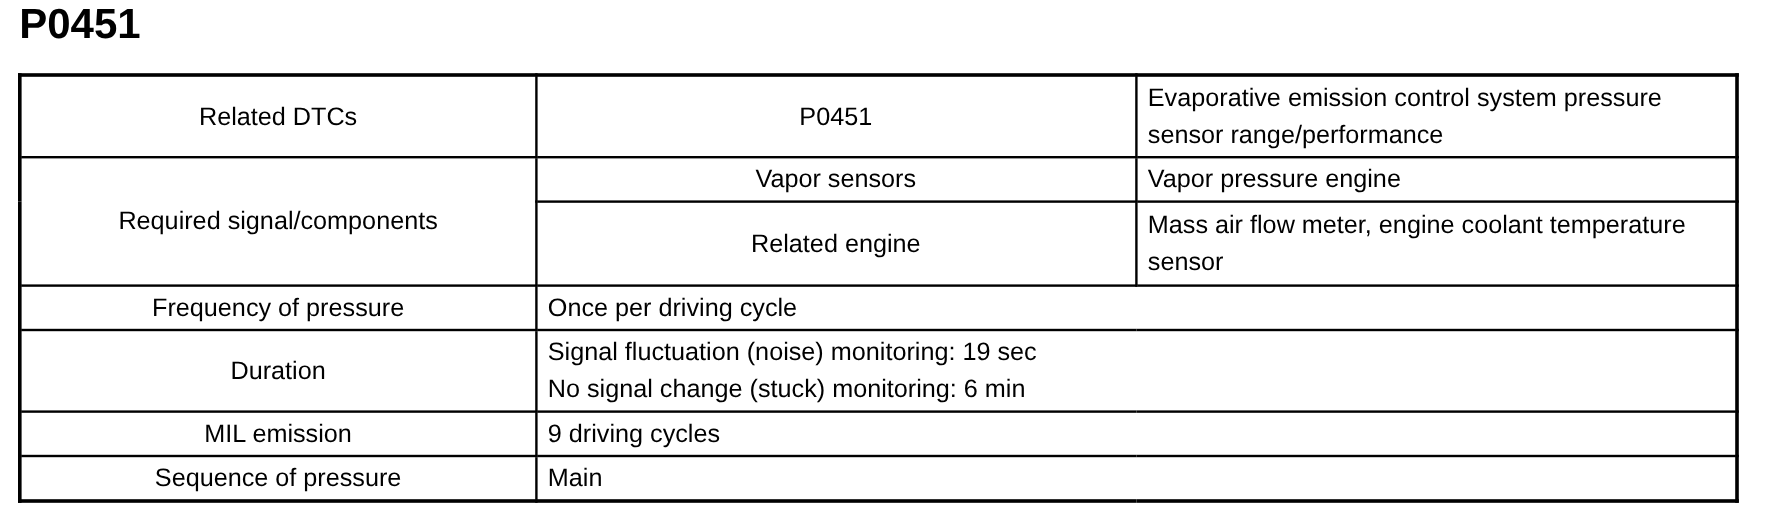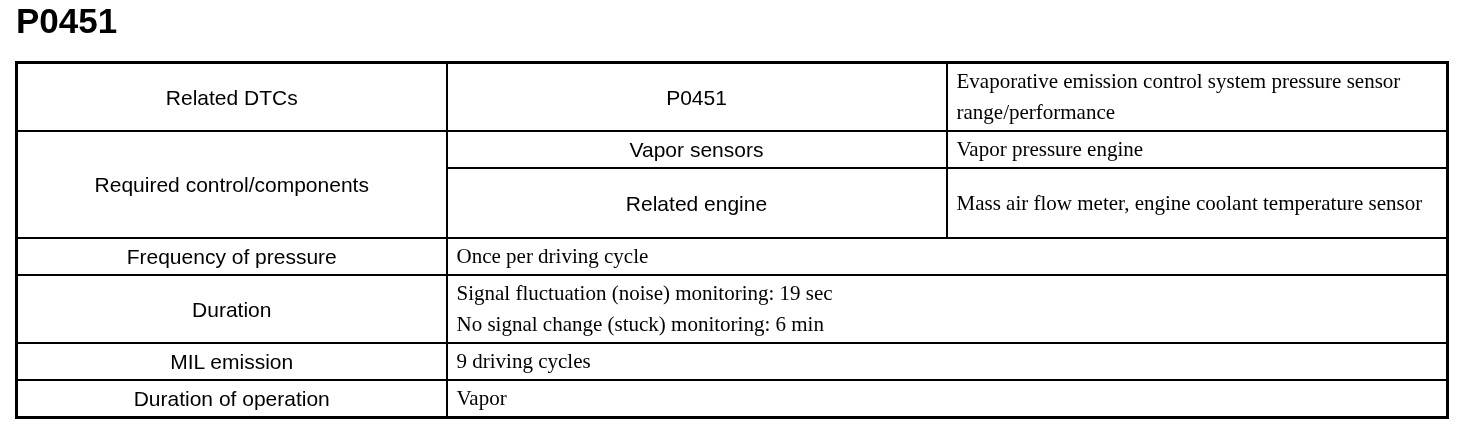--- a/index.html
+++ b/index.html
@@ -36,41 +36,41 @@
   .dtc-table td {
     border: 2px solid #000;
     font-size: 21px;
     line-height: 31px;
     padding: 2px 9px;
     vertical-align: middle;
     overflow: hidden;
     word-wrap: break-word;
   }
   .cell-center { text-align: center; }
-  .cell-left   { text-align: left; font-family: Liberation Serif, serif; }
+  .cell-left   { text-align: left; }
 </style>
 </head>
 <body>
 
 <h1 class="page-title">P0451</h1>
 
 <table class="dtc-table">
   <colgroup>
     <col style="width:430px">
     <col style="width:500px">
     <col style="width:501px">
   </colgroup>
   <tbody>
     <tr style="height:67px">
       <td class="cell-center">Related DTCs</td>
       <td class="cell-center">P0451</td>
       <td class="cell-left">Evaporative emission control system pressure sensor range/performance</td>
     </tr>
     <tr style="height:35px">
-      <td class="cell-center" rowspan="2">Required control/components</td>
+      <td class="cell-center" rowspan="2">Required signal/components</td>
       <td class="cell-center">Vapor sensors</td>
       <td class="cell-left">Vapor pressure engine</td>
     </tr>
     <tr style="height:70px">
       <td class="cell-center">Related engine</td>
       <td class="cell-left">Mass air flow meter, engine coolant temperature sensor</td>
     </tr>
     <tr style="height:35px">
       <td class="cell-center">Frequency of pressure</td>
       <td class="cell-left" colspan="2">Once per driving cycle</td>
@@ -80,17 +80,17 @@
       <td class="cell-left" colspan="2">
         <div>Signal fluctuation (noise) monitoring: 19 sec</div>
         <div>No signal change (stuck) monitoring: 6 min</div>
       </td>
     </tr>
     <tr style="height:34px">
       <td class="cell-center">MIL emission</td>
       <td class="cell-left" colspan="2">9 driving cycles</td>
     </tr>
     <tr style="height:37px">
-      <td class="cell-center">Duration of operation</td>
-      <td class="cell-left" colspan="2">Vapor</td>
+      <td class="cell-center">Sequence of pressure</td>
+      <td class="cell-left" colspan="2">Main</td>
     </tr>
   </tbody>
 </table>
 
 </body></html>

